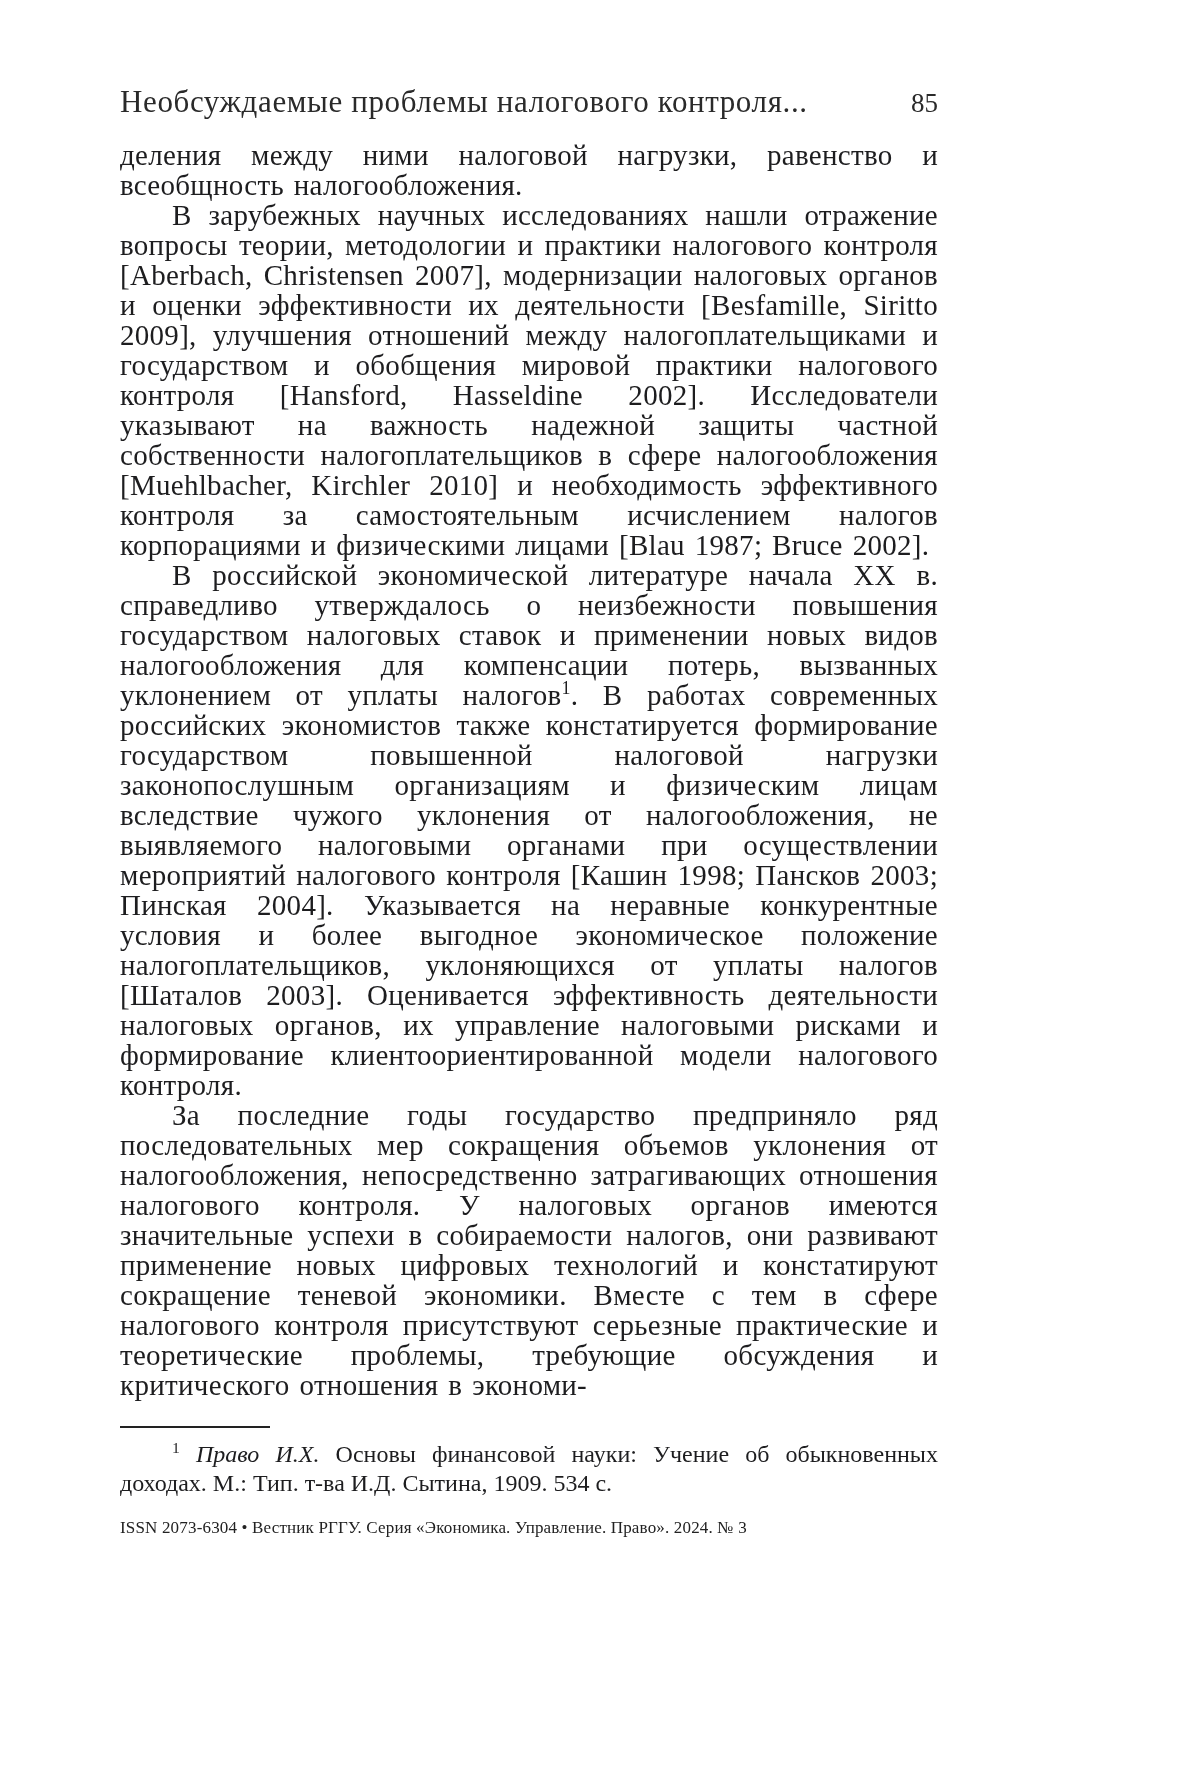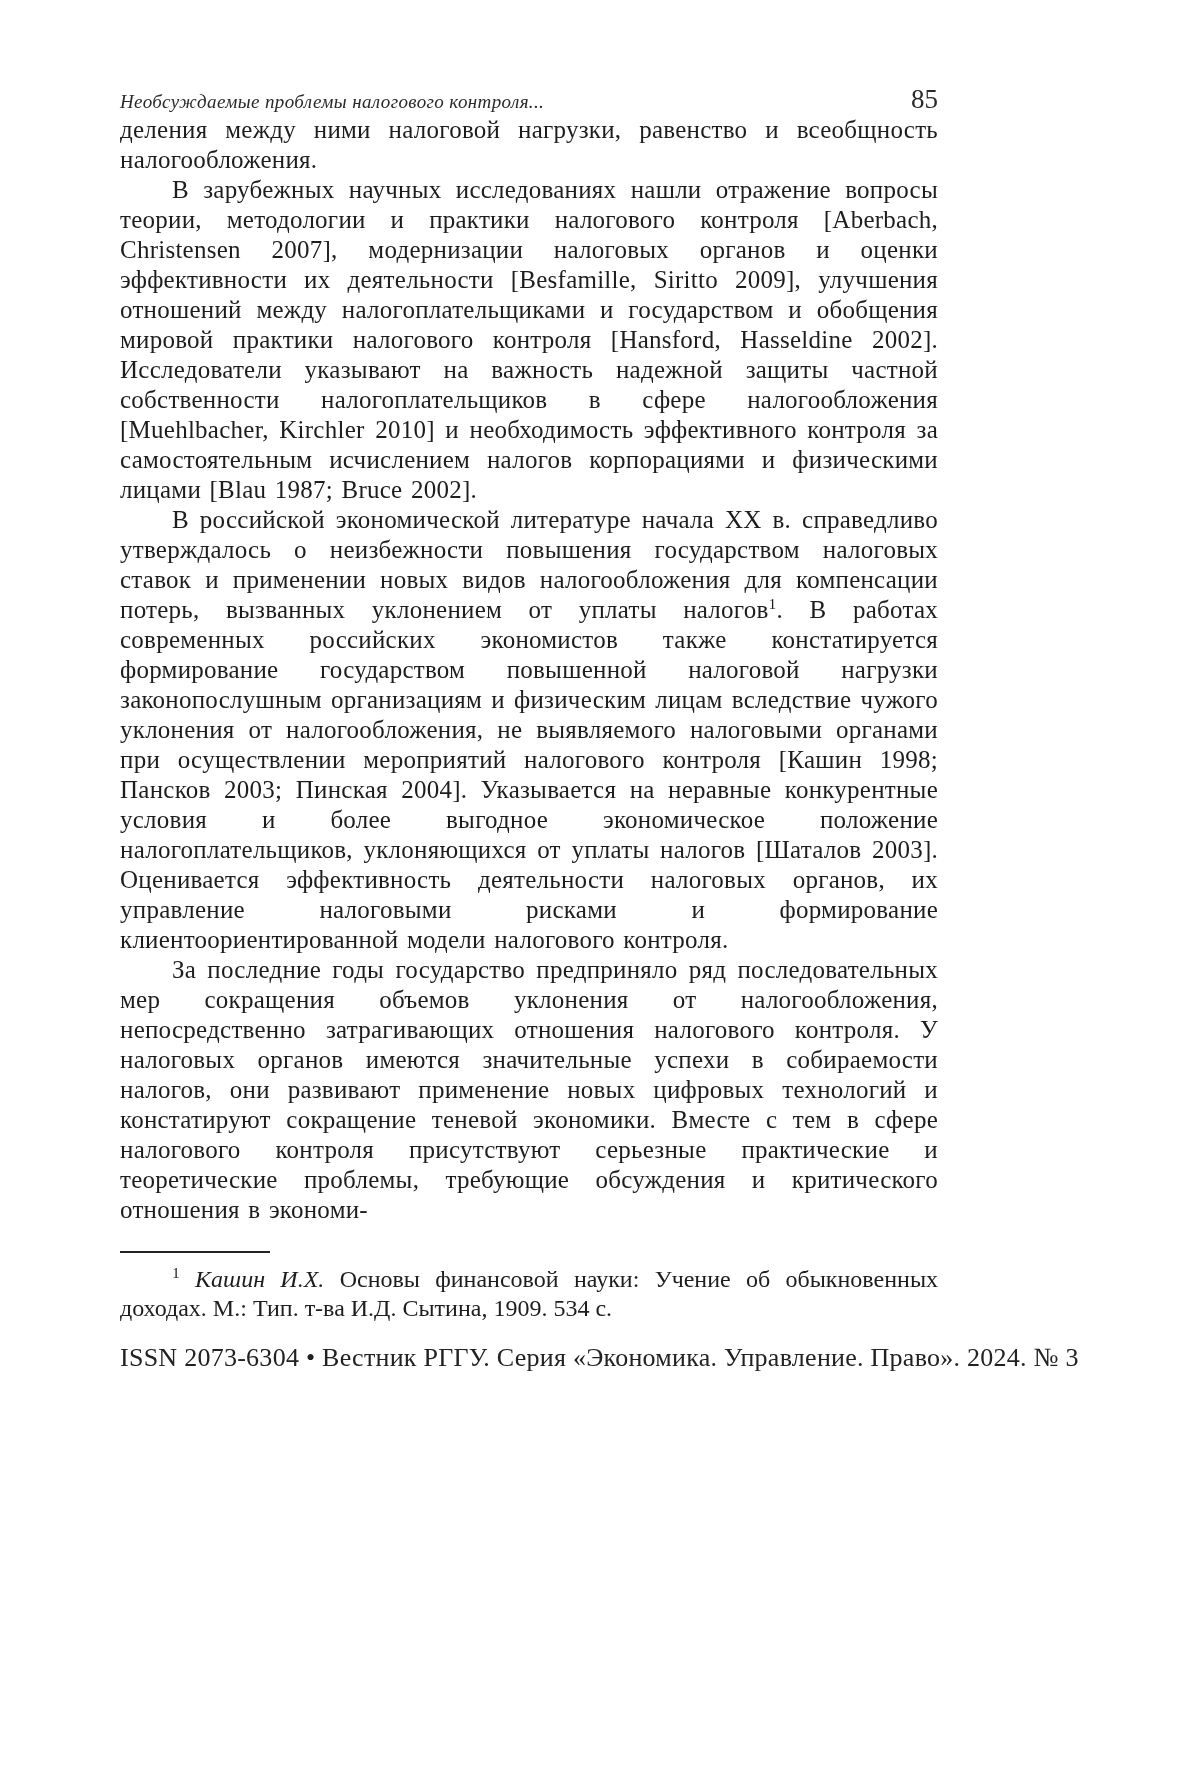--- a/index.html
+++ b/index.html
@@ -18,29 +18,29 @@
     font-family: "Liberation Serif", "DejaVu Serif", serif;
     overflow: hidden;
   }
   .running-header {
     display: flex;
     justify-content: space-between;
     align-items: baseline;
     color: #2a2a2a;
   }
   .running-head {
-    font-size: 19px;
+    font-size: 31px;
     letter-spacing: 0.02em;
-    font-style: italic;
   }
   .page-number {
     font-size: 27px;
   }
   .body-text {
-    font-size: 25px;
+    margin-top: 20px;
+    font-size: 29px;
     line-height: 30px;
     text-align: justify;
     letter-spacing: 0.01em;
     word-spacing: 0.08em;
     -webkit-hyphens: auto;
     hyphens: auto;
   }
   .para {
     margin: 0;
     text-indent: 52px;
@@ -68,21 +68,21 @@
   }
   .footnote sup {
     font-size: 0.65em;
     line-height: 0;
   }
   .footnote i {
     font-style: italic;
   }
   .page-footer {
     margin-top: 20px;
-    font-size: 26px;
+    font-size: 17px;
     white-space: nowrap;
     letter-spacing: 0.01em;
     color: #222222;
   }
 </style>
 </head>
 <body>
 
 <div class="page">
 
@@ -95,19 +95,19 @@
     <p class="para continuation">деления между ними налоговой нагрузки, равенство и всеобщность налогообложения.</p>
     <p class="para">В зарубежных научных исследованиях нашли отражение вопросы теории, методологии и практики налогового контроля [Aberbach, Christensen 2007], модернизации налоговых органов и оценки эффективности их деятельности [Besfamille, Siritto 2009], улучшения отношений между налогоплательщиками и государством и обобщения мировой практики налогового контроля [Hansford, Hasseldine 2002]. Исследователи указывают на важность надежной защиты частной собственности налогоплательщиков в сфере налогообложения [Muehlbacher, Kirchler 2010] и необходимость эффективного контроля за самостоятельным исчислением налогов корпорациями и физическими лицами [Blau 1987; Bruce 2002].</p>
     <p class="para"><span>В российской экономической литературе начала XX в. справедливо утверждалось о неизбежности повышения государством налоговых ставок и применении новых видов налогообложения для компенсации потерь, вызванных уклонением от уплаты налогов</span><sup class="fn-ref">1</sup><span>. В работах современных российских экономистов также констатируется формирование государством повышенной налоговой нагрузки законопослушным организациям и физическим лицам вследствие чужого уклонения от налогообложения, не выявляемого налоговыми органами при осуществлении мероприятий налогового контроля [Кашин 1998; Пансков 2003; Пинская 2004]. Указывается на неравные конкурентные условия и более выгодное экономическое положение налогоплательщиков, уклоняющихся от уплаты налогов [Шаталов 2003]. Оценивается эффективность деятельности налоговых органов, их управление налоговыми рисками и формирование клиентоориентированной модели налогового контроля.</span></p>
     <p class="para">За последние годы государство предприняло ряд последовательных мер сокращения объемов уклонения от налогообложения, непосредственно затрагивающих отношения налогового контроля. У налоговых органов имеются значительные успехи в собираемости налогов, они развивают применение новых цифровых технологий и констатируют сокращение теневой экономики. Вместе с тем в сфере налогового контроля присутствуют серьезные практические и теоретические проблемы, требующие обсуждения и критического отношения в экономи-</p>
   </main>
 
   <hr class="footnote-sep">
 
   <div class="footnote">
     <sup>1</sup>
-    <i>Кашин И.Х.</i>
+    <i>Право И.Х.</i>
     <span>Основы финансовой науки: Учение об обыкновенных доходах. М.: Тип. т-ва И.Д. Сытина, 1909. 534 с.</span>
   </div>
 
   <footer class="page-footer">ISSN 2073-6304 • Вестник РГГУ. Серия «Экономика. Управление. Право». 2024. № 3</footer>
 
 </div>
 
 </body></html>

